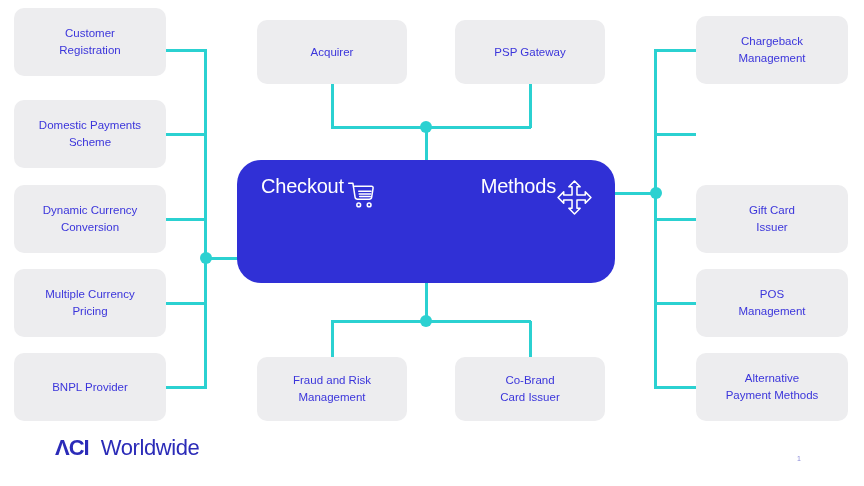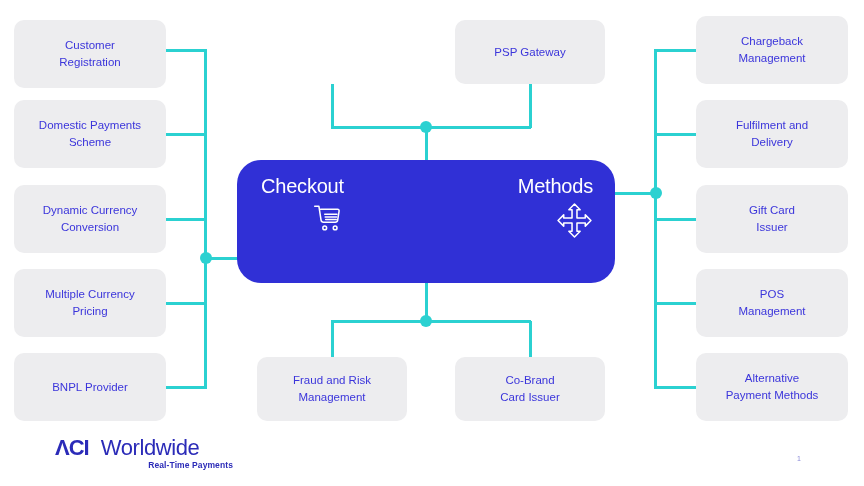--- a/index.html
+++ b/index.html
@@ -34,21 +34,21 @@
     box-sizing:border-box;padding:10px 22px 0 24px;
   }
   .center-title{
     text-align:center;font-size:24px;font-weight:bold;letter-spacing:-0.3px;
     margin-top:2px;
   }
   .features{
     display:flex;justify-content:space-between;align-items:flex-start;
     margin-top:5px;
   }
-  .feature{display:flex;flex-direction:column;align-items:flex-end;}
+  .feature{display:flex;flex-direction:row;align-items:flex-start;}
   .feature-label{font-size:20px;font-weight:500;letter-spacing:-0.2px;}
   .feature-icon{margin-top:4px;display:block;}
   .logo{position:absolute;left:55px;top:437px;color:var(--logo-blue);width:178px;}
   .logo-line{font-size:22px;line-height:22px;white-space:nowrap;}
   .logo-bold{font-weight:bold;letter-spacing:-1px;}
   .logo-reg{font-weight:400;margin-left:12px;letter-spacing:-0.4px;}
   .logo-tag{font-size:8.5px;font-weight:bold;text-align:right;margin-top:1px;letter-spacing:0.1px;}
   .pagenum{position:absolute;left:797px;top:455px;font-size:7px;color:#8A8AD8;}
 </style>
 </head>
@@ -79,36 +79,35 @@
   <div class="hline" style="left:330.5px;top:125.5px;width:200px"></div>
   <div class="vline" style="left:424.5px;top:127px;height:34px"></div>
   <div class="dot" style="left:420px;top:121px"></div>
 
   <div class="vline" style="left:330.5px;top:321px;height:37px"></div>
   <div class="vline" style="left:528.5px;top:321px;height:37px"></div>
   <div class="hline" style="left:330.5px;top:319.5px;width:200px"></div>
   <div class="vline" style="left:424.5px;top:283px;height:39px"></div>
   <div class="dot" style="left:420px;top:315px"></div>
 
-  <div class="node side" style="left:14px;top:20px">Customer
+  <div class="node side" style="left:14px;top:8px">Customer
 Registration</div>
   <div class="node side" style="left:14px;top:100px">Domestic Payments
 Scheme</div>
   <div class="node side" style="left:14px;top:185px">Dynamic Currency
 Conversion</div>
   <div class="node side" style="left:14px;top:269px">Multiple Currency
 Pricing</div>
   <div class="node side" style="left:14px;top:353px">BNPL Provider</div>
 
+  <div class="node mid" style="left:257px;top:20px">Acquirer</div>
   <div class="node mid" style="left:455px;top:20px">PSP Gateway</div>
 
   <div class="node side" style="left:696px;top:16px">Chargeback
 Management</div>
-  <div class="node side" style="left:696px;top:100px">Fulfilment and
-Delivery</div>
   <div class="node side" style="left:696px;top:185px">Gift Card
 Issuer</div>
   <div class="node side" style="left:696px;top:269px">POS
 Management</div>
   <div class="node side" style="left:696px;top:353px">Alternative
 Payment Methods</div>
 
   <div class="node mid" style="left:257px;top:357px">Fraud and Risk
 Management</div>
   <div class="node mid" style="left:455px;top:357px">Co-Brand
@@ -137,18 +136,17 @@
       </div>
 
 
     </div>
   </div>
 
   <div class="logo">
     <div class="logo-line">
       <span class="logo-bold">ΛCI</span><span class="logo-reg">Worldwide</span>
     </div>
-    <div class="logo-tag">Real-Time Payments</div>
   </div>
 
   <span class="pagenum">1</span>
 
 </div>
 
 </body></html>

